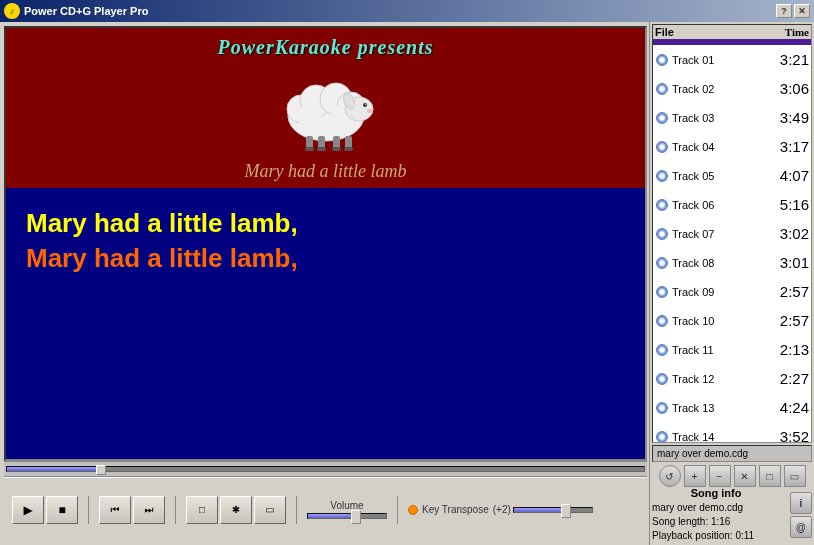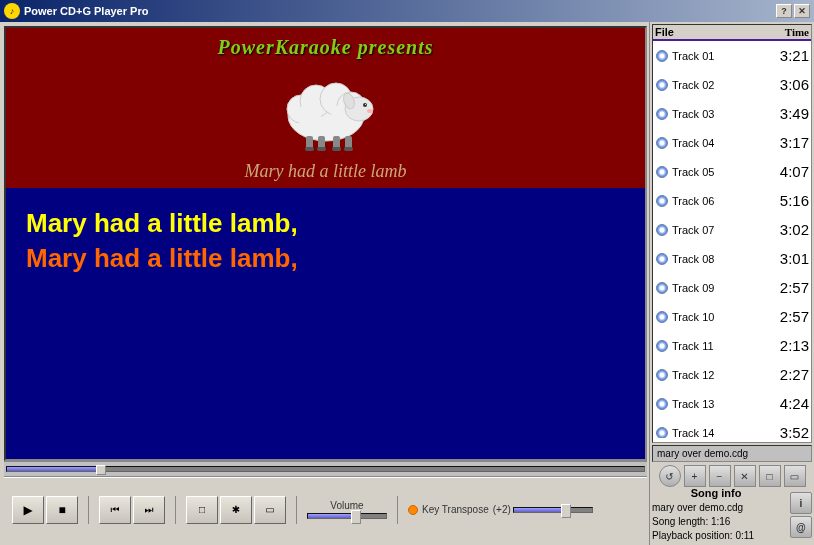--- a/index.html
+++ b/index.html
@@ -89,21 +89,21 @@
       border: 2px inset #888;
     }
 
     
     .video-banner {
       background: #800000;
       padding: 8px 10px;
       text-align: center;
     }
     .banner-title {
-      color: #84cc16;
+      color: #5eead4;
       font-size: 20px;
       font-weight: bold;
       font-style: italic;
       font-family: 'Times New Roman', serif;
       text-shadow: 1px 1px 2px #000;
       letter-spacing: 1px;
     }
 
     
     .sheep-area {
@@ -297,21 +297,21 @@
     
     .track-list-container {
       flex: 1;
       border: 1px inset #888;
       background: white;
       overflow: hidden;
     }
     .track-list-header {
       display: flex;
       background: #d4d0c8;
-      border-bottom: 2px solid #4c1d95;
+      border-bottom: 6px solid #4c1d95;
       font-size: 11px;
       font-weight: bold;
       padding: 1px 2px;
     }
     .col-file { flex: 1; }
     .col-time { width: 35px; text-align: right; font-family: Liberation Serif, serif; }
 
     .track-list {
       overflow-y: auto;
       height: calc(100% - 20px);

